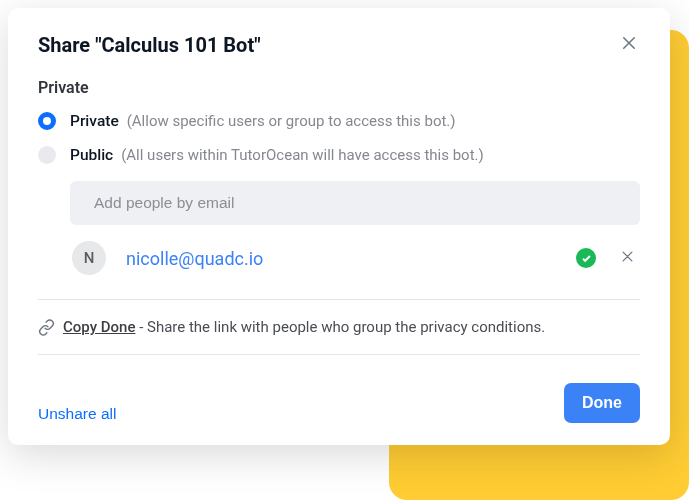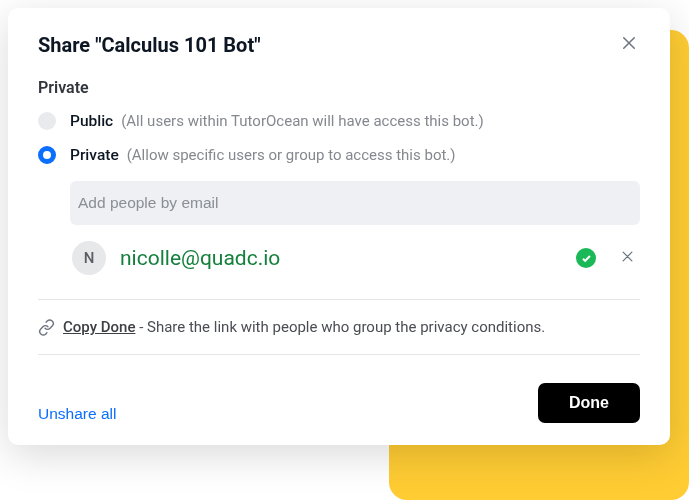--- a/index.html
+++ b/index.html
@@ -92,21 +92,21 @@
       font-weight: 400;
       margin-left: 4px;
     }
     .indent-block { margin-left: 32px; }
     .email-input {
       width: 100%;
       height: 44px;
       background: #eef0f3;
       border: none;
       border-radius: 6px;
-      padding: 0 8px;
+      padding: 0 24px;
       font-size: 15.5px;
       color: #3a3e44;
       outline: none;
       margin-top: 2px;
     }
     .email-input::placeholder { color: #8a8e95; }
     .person-row {
       display: flex;
       align-items: center;
       gap: 14px;
@@ -120,23 +120,24 @@
       background: #e7e8ea;
       color: #5a5e64;
       display: flex;
       align-items: center;
       justify-content: center;
       font-size: 15px;
       font-weight: 500;
       flex: none;
     }
     .person-email {
-      font-size: 21px;
-      color: #15803d;
+      font-size: 18px;
+      color: #3b82f6;
       flex: 1;
+      margin-left: 6px;
     }
     .status-check {
       width: 20px;
       height: 20px;
       border-radius: 50%;
       background: #1bb857;
       display: flex;
       align-items: center;
       justify-content: center;
       flex: none;
@@ -195,27 +196,27 @@
     }
     .unshare {
       background: none;
       border: none;
       color: #0b6efd;
       font-size: 15.5px;
       font-weight: 500;
       cursor: pointer;
     }
     .done {
-      background: #000000;
+      background: #3b82f6;
       color: #fff;
       border: none;
       border-radius: 7px;
       font-size: 16px;
       font-weight: 600;
-      padding: 11px 31px;
+      padding: 11px 18px;
       cursor: pointer;
       margin-left: 44px;
     }
   </style>
 </head>
 <body>
 
 <div class="yellow-bg"></div>
 
 <div class="modal">
@@ -229,32 +230,32 @@
           </svg>
       </span>
     </button>
   </div>
 
   <div class="section-label">Private</div>
 
   <div class="radio-group">
 
     <label class="radio-row">
+      <span class="radio checked"></span>
+      <span>
+        <span class="radio-label">Private</span>
+        <span class="radio-hint">(Allow specific users or group to access this bot.)</span>
+      </span>
+    </label>
+
+    <label class="radio-row">
       <span class="radio unchecked"></span>
       <span>
         <span class="radio-label">Public</span>
         <span class="radio-hint">(All users within TutorOcean will have access this bot.)</span>
-      </span>
-    </label>
-
-    <label class="radio-row">
-      <span class="radio checked"></span>
-      <span>
-        <span class="radio-label">Private</span>
-        <span class="radio-hint">(Allow specific users or group to access this bot.)</span>
       </span>
     </label>
 
     <div class="indent-block">
       <input class="email-input" type="text" placeholder="Add people by email" style="">
 
       <div class="person-row">
         <div class="avatar">N</div>
         <div class="person-email">nicolle@quadc.io</div>
         <div class="status-check">

